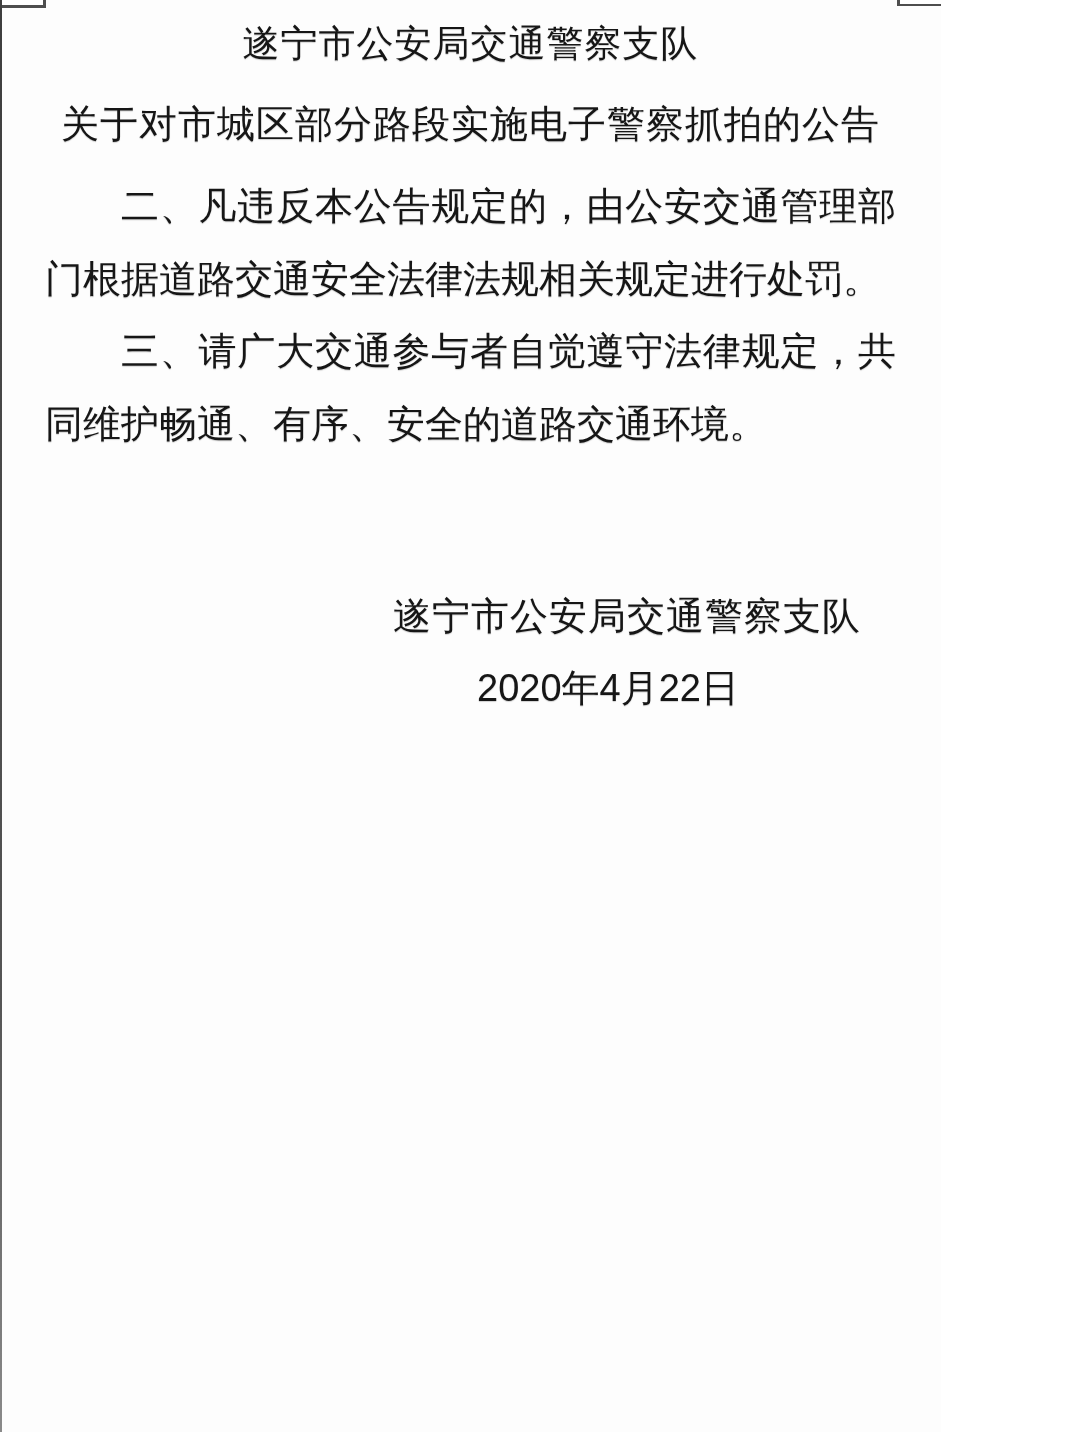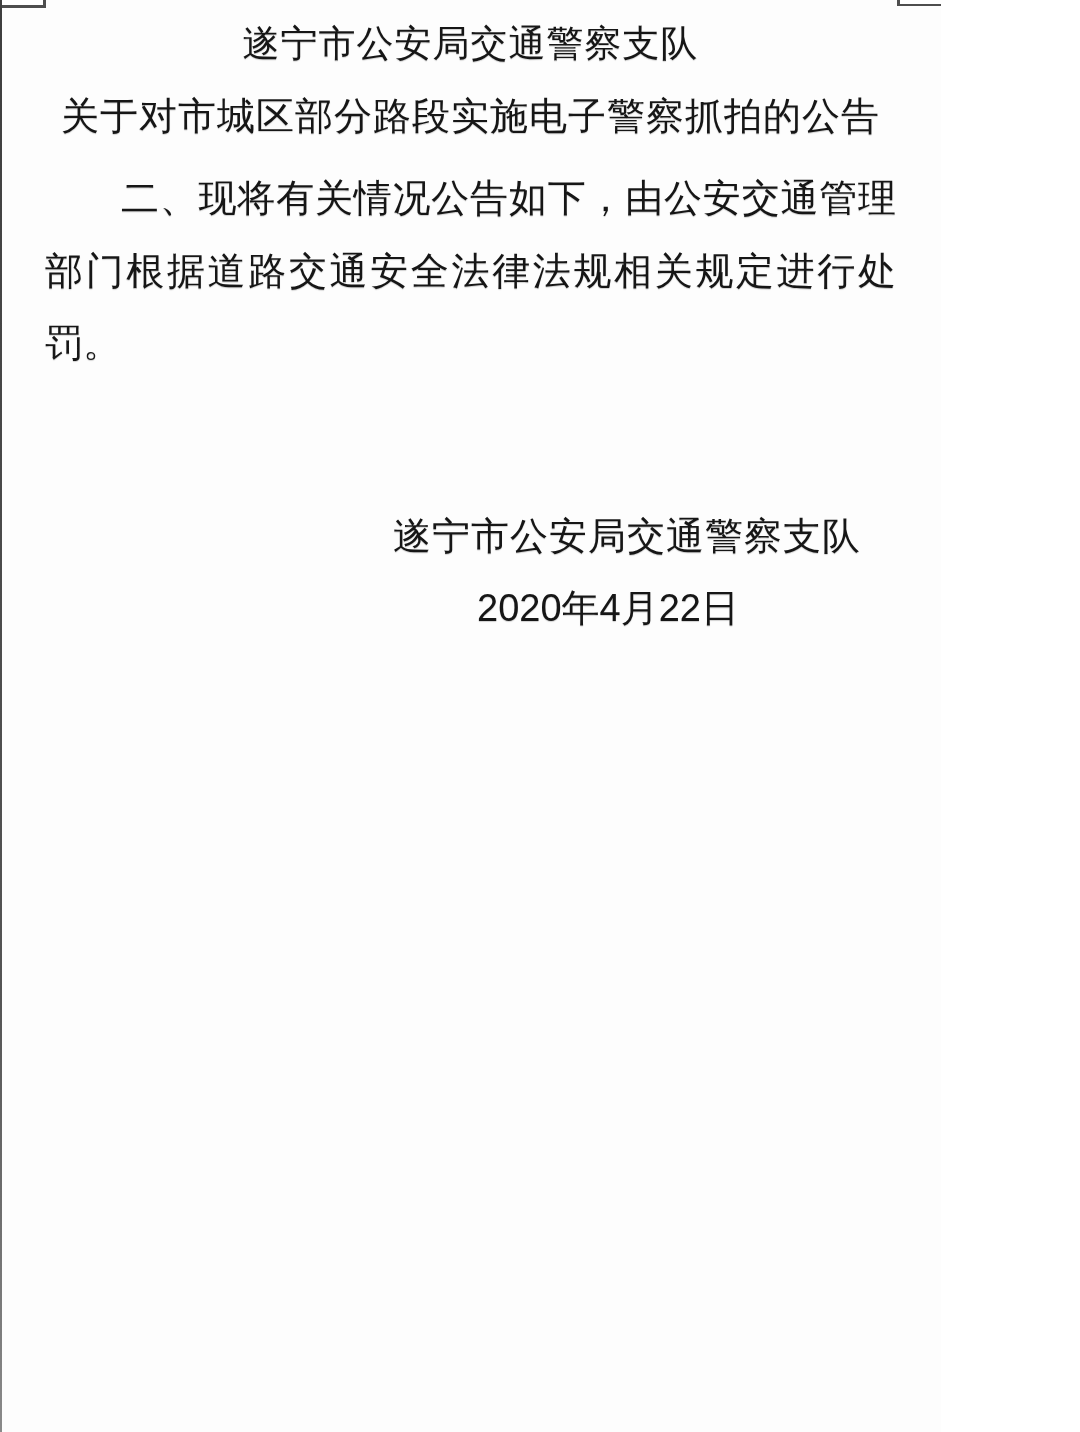--- a/index.html
+++ b/index.html
@@ -42,21 +42,21 @@
   }
   .title {
     margin: 8px 0 0 0;
     font-size: 37px;
     font-weight: 400;
     line-height: 72px;
     text-align: center;
     letter-spacing: 1px;
   }
   .subtitle {
-    margin: 0;
+    margin: 8px;
     font-size: 38px;
     font-weight: 400;
     line-height: 72px;
     text-align: center;
     letter-spacing: 1px;
   }
   .content {
     margin: 10px 45px 0 45px;
     font-size: 38px;
     line-height: 72.5px;
@@ -88,20 +88,21 @@
 
   <div class="fragment-left"></div>
   <div class="fragment-right"></div>
   <div class="edge-line"></div>
 
   <h1 class="title">遂宁市公安局交通警察支队</h1>
 
   <h2 class="subtitle">关于对市城区部分路段实施电子警察抓拍的公告</h2>
 
   <div class="content">
-    <p>二、现将有关情况公告如下，由公安交通管理部门根据道路交通安全法律法规相关规定进行处罚。</p>
+    <p>二、凡违反本公告规定的，由公安交通管理部门根据道路交通安全法律法规相关规定进行处罚。</p>
+    <p>三、请广大交通参与者自觉遵守法律规定，共同维护畅通、有序、安全的道路交通环境。</p>
   </div>
 
   <div class="signature">遂宁市公安局交通警察支队</div>
 
   <div class="date">2020年4月22日</div>
 
 </div>
 
 </body></html>

